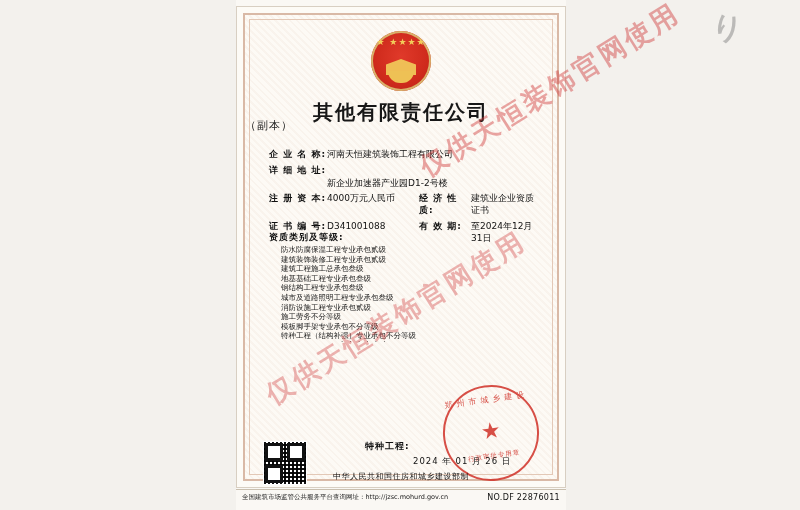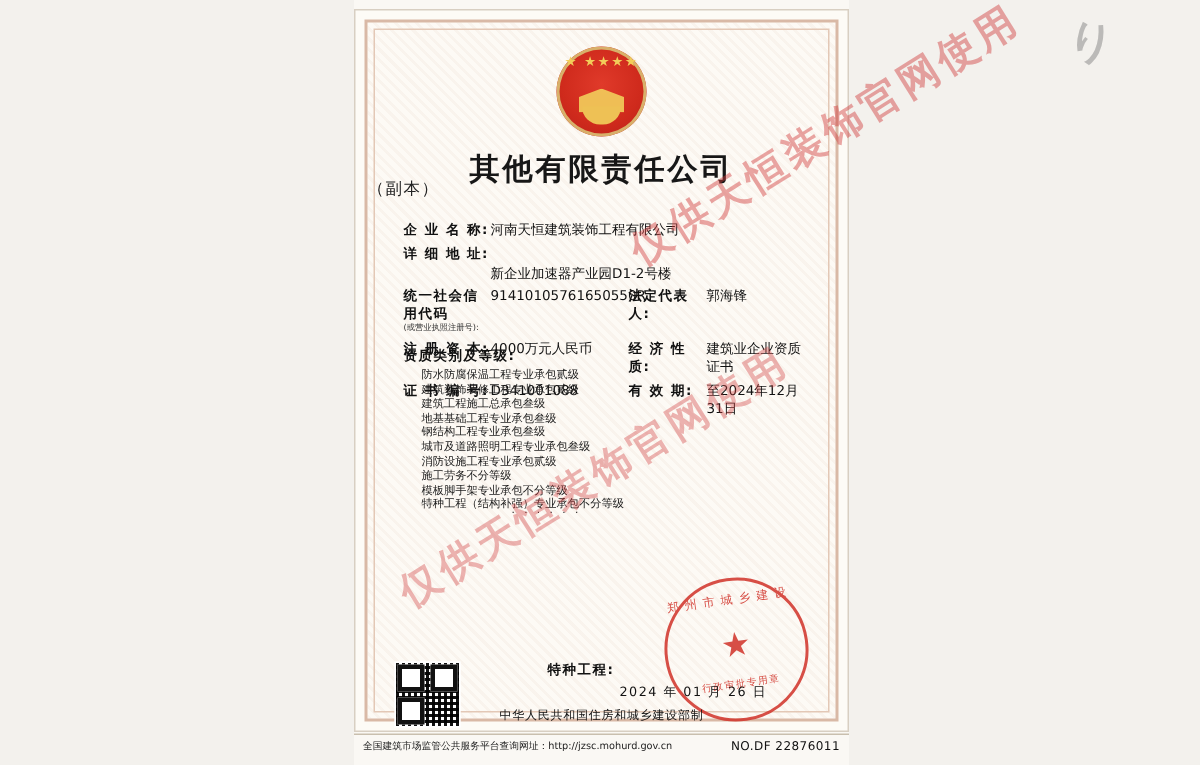--- a/index.html
+++ b/index.html
@@ -388,33 +388,20 @@
         <div class="row">
           <div class="lbl">企 业 名 称:</div>
           <div class="val">河南天恒建筑装饰工程有限公司</div>
         </div>
 
         <div class="row">
           <div class="lbl">详 细 地 址:</div>
         </div>
         <div class="addr2">新企业加速器产业园D1-2号楼</div>
 
-        <div class="row-split">
-          <div class="half left">
-            <div class="lbl">
-              <span>统一社会信用代码</span>
-              <span class="sub">(或营业执照注册号):</span>
-            </div>
-            <div class="val2">91410105761650550R</div>
-          </div>
-          <div class="half right">
-            <div class="lbl2">法定代表人:</div>
-            <div class="val2">郭海锋</div>
-          </div>
-        </div>
 
         <div class="row-split">
           <div class="half left">
             <div class="lbl">注 册 资 本:</div>
             <div class="val2">4000万元人民币</div>
           </div>
           <div class="half right">
             <div class="lbl2">经 济 性 质:</div>
             <div class="val2">建筑业企业资质证书</div>
           </div>

